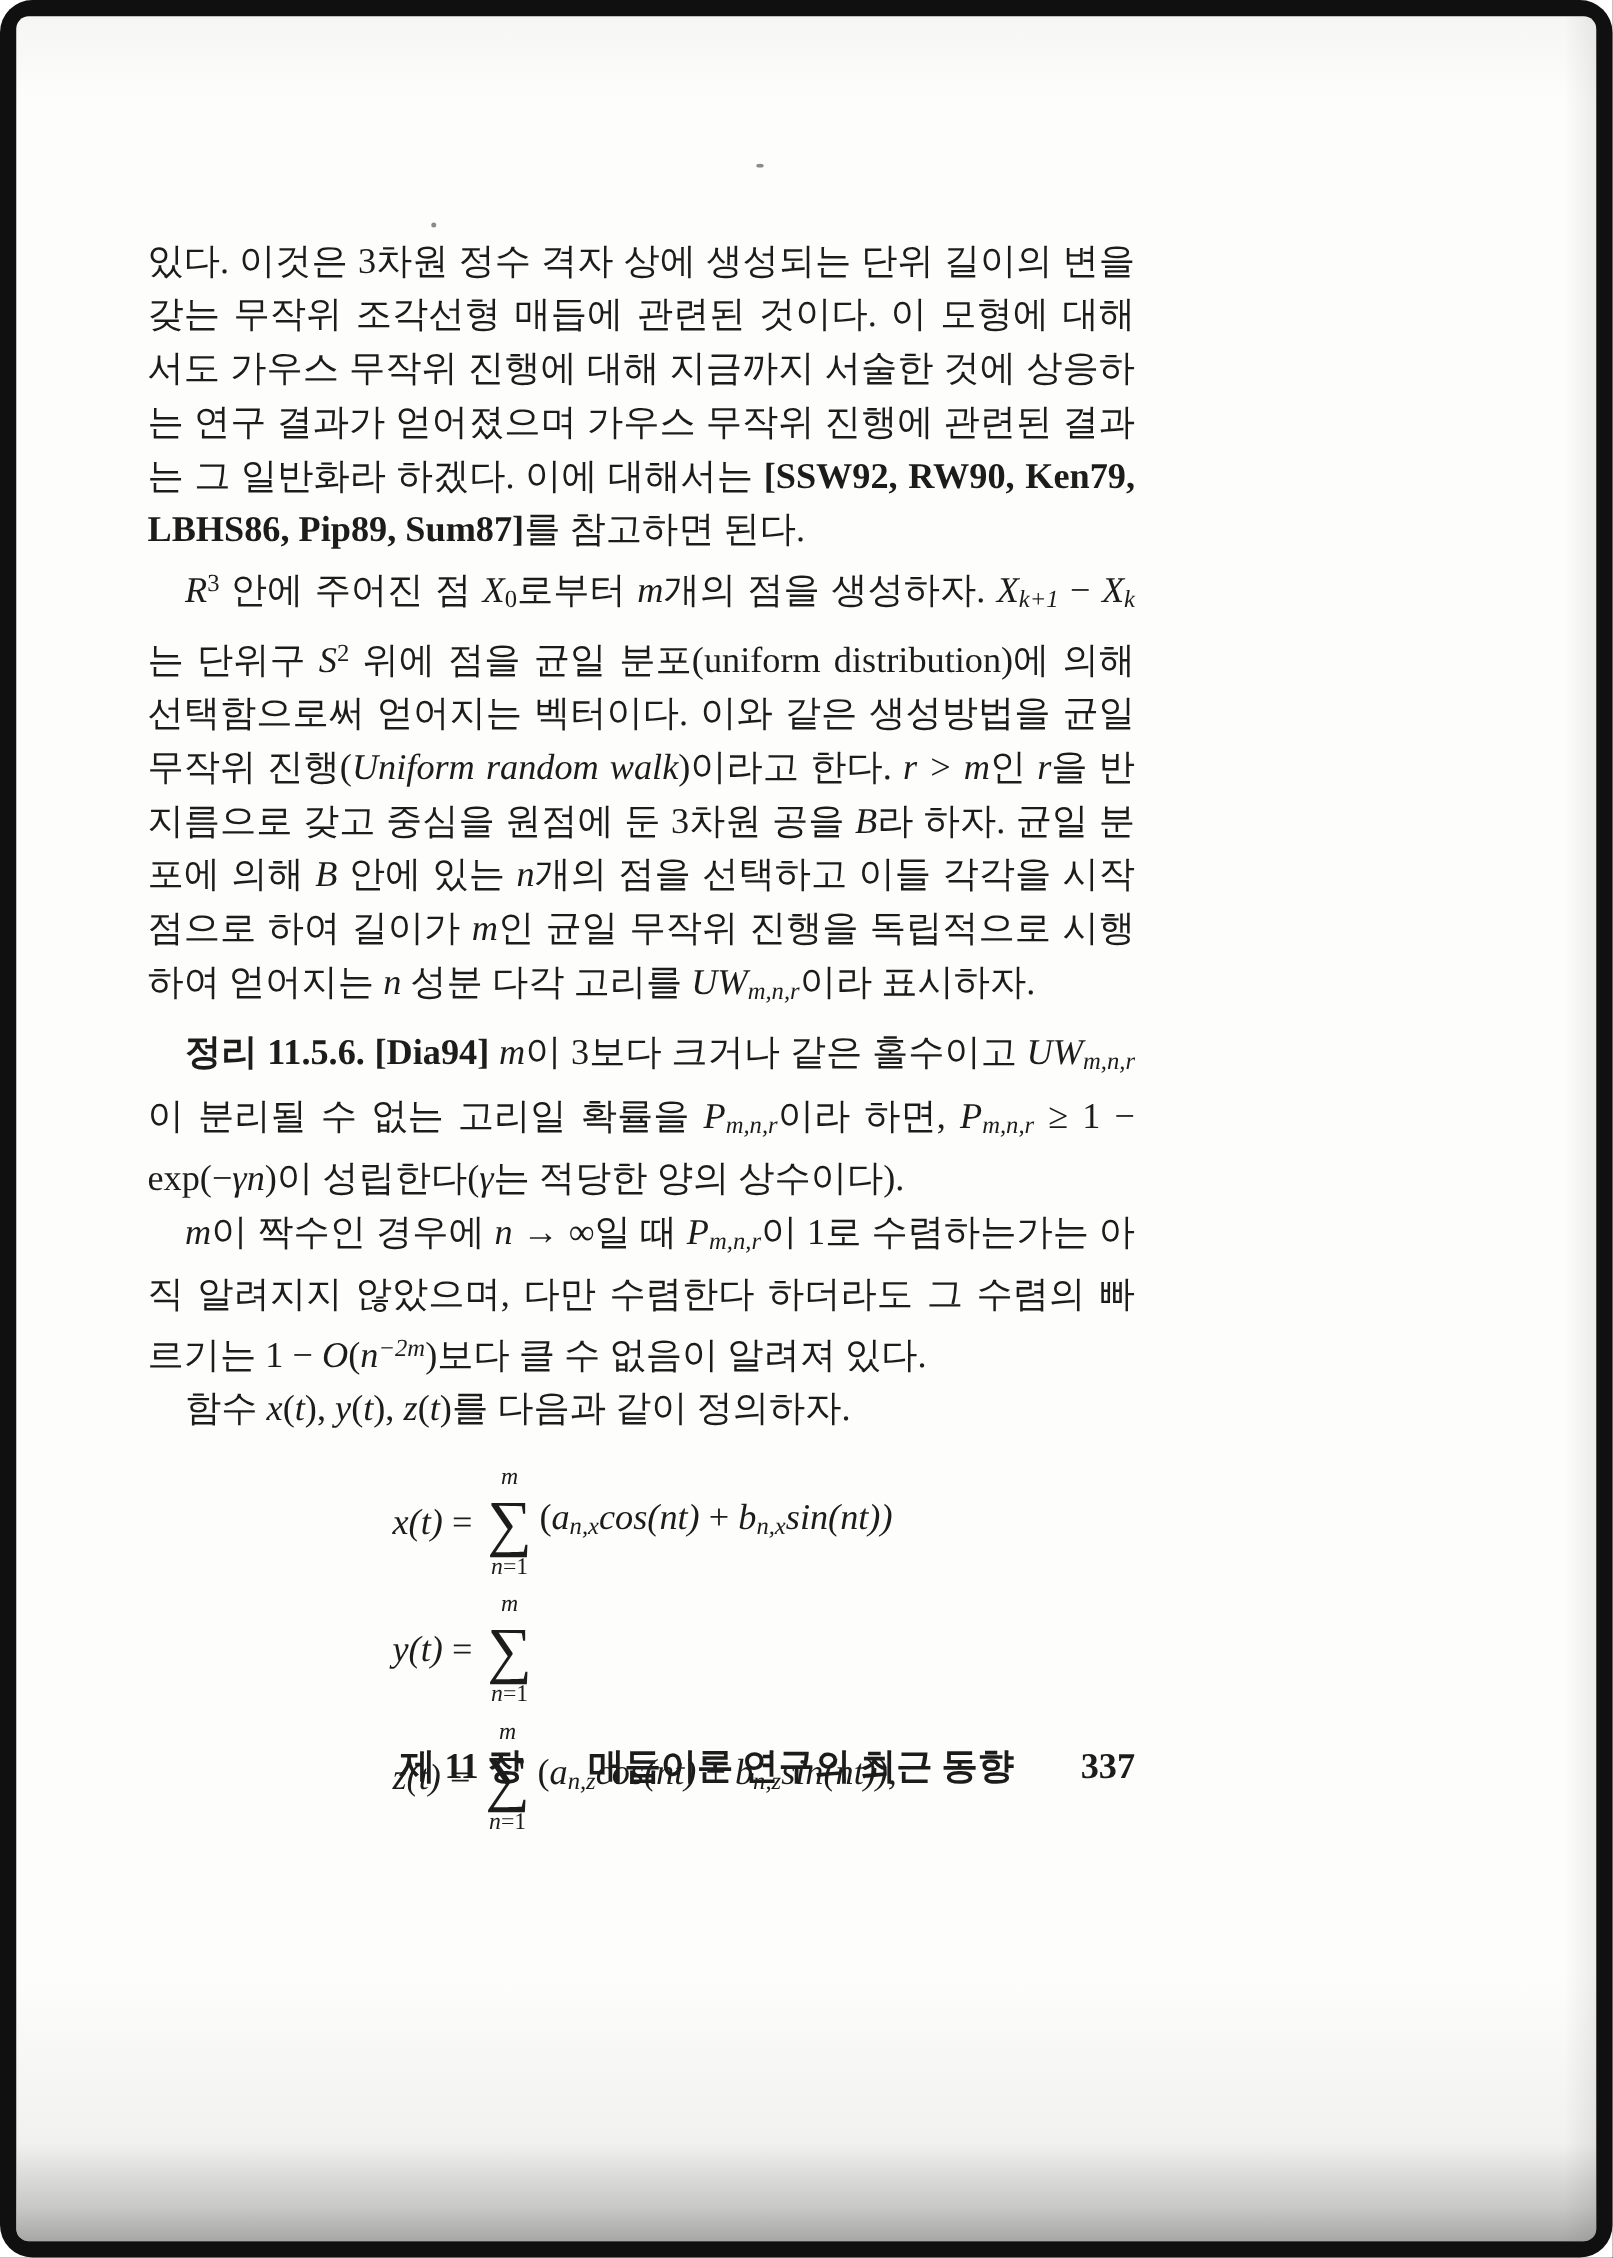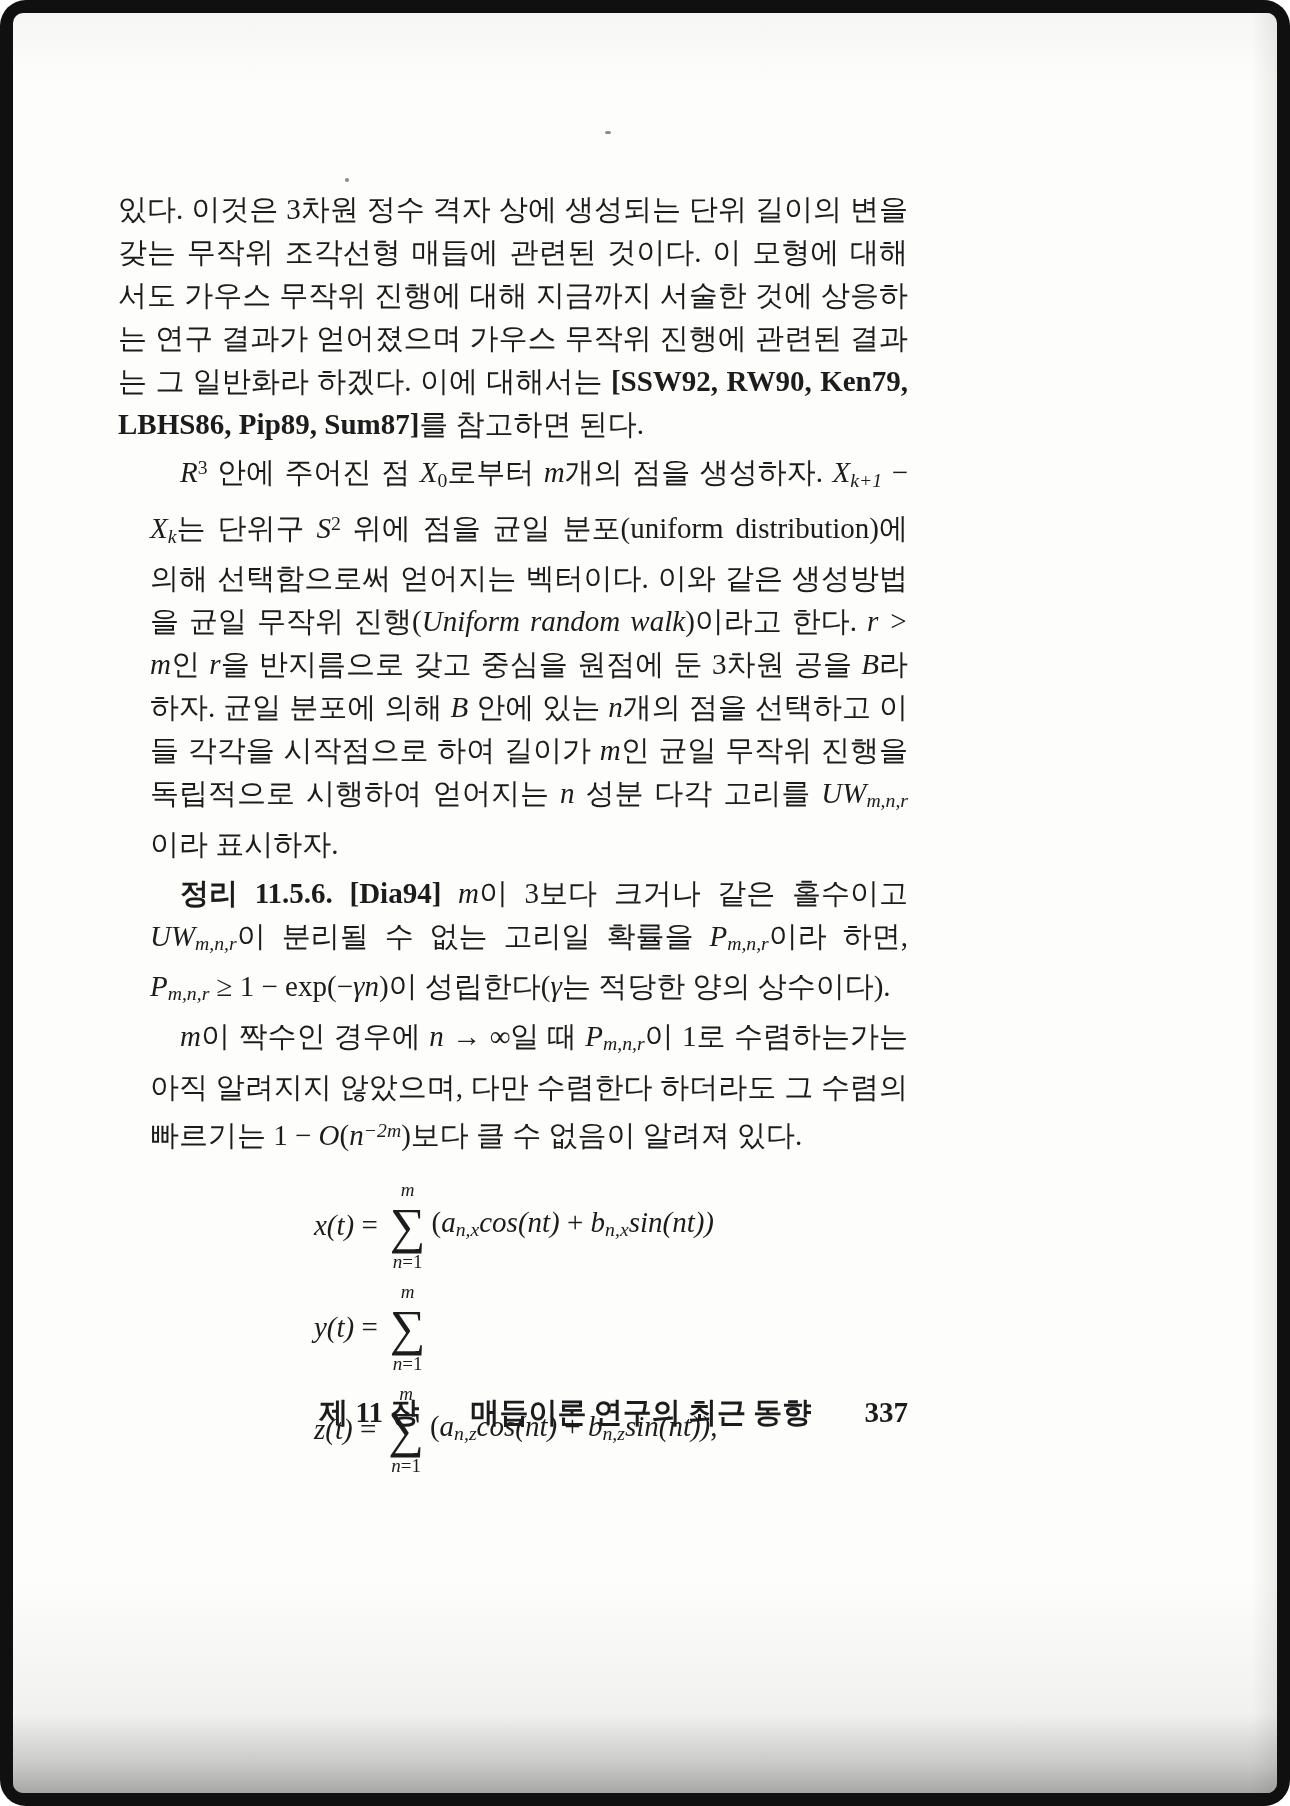--- a/index.html
+++ b/index.html
@@ -13,21 +13,21 @@
     background:linear-gradient(90deg,rgba(0,0,0,0) 0%,rgba(0,0,0,0.07) 100%); pointer-events:none; }
   .bottom-shade { position:absolute; left:0; right:0; bottom:0; height:78px;
     background:linear-gradient(180deg,rgba(150,150,150,0) 0%,rgba(150,150,150,0.40) 65%,rgba(115,115,115,0.55) 100%); }
   .speck { position:absolute; background:#8a8a8a; border-radius:50%; }
   .s1 { left:592px; top:118px; width:6px; height:3px; }
   .s2 { left:332px; top:165px; width:4px; height:4px; }
 
   .text-block { position:absolute; left:105px; top:175px; width:790px;
     color:#1c1c1c; font-size:29px; line-height:43px; }
   .para { text-align:justify; }
-  .indent { text-indent:30px;margin-left:32px; }
+  .indent { text-indent:30px; }
   .theorem { margin-top:6px; }
 
   .i { font-style:italic; }
   .b { font-weight:700; }
   .sub { vertical-align:-0.22em; font-size:0.68em; }
   .sup { vertical-align:0.42em; font-size:0.68em; }
 
   .equations { margin-top:24px; padding-left:196px; }
   .eq-row { display:flex; align-items:center; margin-top:12px; height:90px; }
   .eq-lhs { margin-right:6px;text-align:right; }
@@ -47,20 +47,21 @@
   <div class="page">
 
     <div class="speck s1"></div>
     <div class="speck s2"></div>
 
     <div class="text-block">
       <p class="para"><span>있다. 이것은 3차원 정수 격자 상에 생성되는 단위 길이의 변을 갖는 무작위 조각선형 매듭에 관련된 것이다. 이 모형에 대해서도 가우스 무작위 진행에 대해 지금까지 서술한 것에 상응하는 연구 결과가 얻어졌으며 가우스 무작위 진행에 관련된 결과는 그 일반화라 하겠다. 이에 대해서는 </span><span class="b">[SSW92, RW90, Ken79, LBHS86, Pip89, Sum87]</span><span>를 참고하면 된다.</span></p>
       <p class="para indent"><span class="i">R</span><span class="sup">3</span><span> 안에 주어진 점 </span><span class="i">X</span><span class="sub">0</span><span>로부터 </span><span class="i">m</span><span>개의 점을 생성하자. </span><span class="i">X</span><span class="sub i">k+1</span><span> − </span><span class="i">X</span><span class="sub i">k</span><span>는 단위구 </span><span class="i">S</span><span class="sup">2</span><span> 위에 점을 균일 분포(uniform distribution)에 의해 선택함으로써 얻어지는 벡터이다. 이와 같은 생성방법을 균일 무작위 진행(</span><span class="i">Uniform random walk</span><span>)이라고 한다. </span><span class="i">r &gt; m</span><span>인 </span><span class="i">r</span><span>을 반지름으로 갖고 중심을 원점에 둔 3차원 공을 </span><span class="i">B</span><span>라 하자. 균일 분포에 의해 </span><span class="i">B</span><span> 안에 있는 </span><span class="i">n</span><span>개의 점을 선택하고 이들 각각을 시작점으로 하여 길이가 </span><span class="i">m</span><span>인 균일 무작위 진행을 독립적으로 시행하여 얻어지는 </span><span class="i">n</span><span> 성분 다각 고리를 </span><span class="i">UW</span><span class="sub i">m,n,r</span><span>이라 표시하자.</span></p>
       <p class="para indent theorem"><span class="b">정리 11.5.6.</span><span>  </span><span class="b">[Dia94] </span><span class="i">m</span><span>이 3보다 크거나 같은 홀수이고 </span><span class="i">UW</span><span class="sub i">m,n,r</span><span>이 분리될 수 없는 고리일 확률을 </span><span class="i">P</span><span class="sub i">m,n,r</span><span>이라 하면, </span><span class="i">P</span><span class="sub i">m,n,r</span><span> ≥ 1 − exp(−</span><span class="i">γn</span><span>)이 성립한다(</span><span class="i">γ</span><span>는 적당한 양의 상수이다).</span></p>
       <p class="para indent"><span class="i">m</span><span>이 짝수인 경우에 </span><span class="i">n</span><span> → ∞일 때 </span><span class="i">P</span><span class="sub i">m,n,r</span><span>이 1로 수렴하는가는 아직 알려지지 않았으며, 다만 수렴한다 하더라도 그 수렴의 빠르기는 1 − </span><span class="i">O</span><span>(</span><span class="i">n</span><span class="sup i">−2m</span><span>)보다 클 수 없음이 알려져 있다.</span></p>
+      <p class="para indent"><span>함수 </span><span class="i">x</span><span>(</span><span class="i">t</span><span>), </span><span class="i">y</span><span>(</span><span class="i">t</span><span>), </span><span class="i">z</span><span>(</span><span class="i">t</span><span>)</span><span>를 다음과 같이 정의하자.</span></p>
 
       <div class="equations">
 
         <div class="eq-row">
           <span class="eq-lhs"><span class="i">x(t)</span><span> = </span></span>
           <span class="eq-sum">
             <span class="sum-limit"><span class="i">m</span></span>
             <span class="sum-sigma">∑</span>
             <span class="sum-limit"><span class="i">n</span><span>=1</span></span>
           </span>

